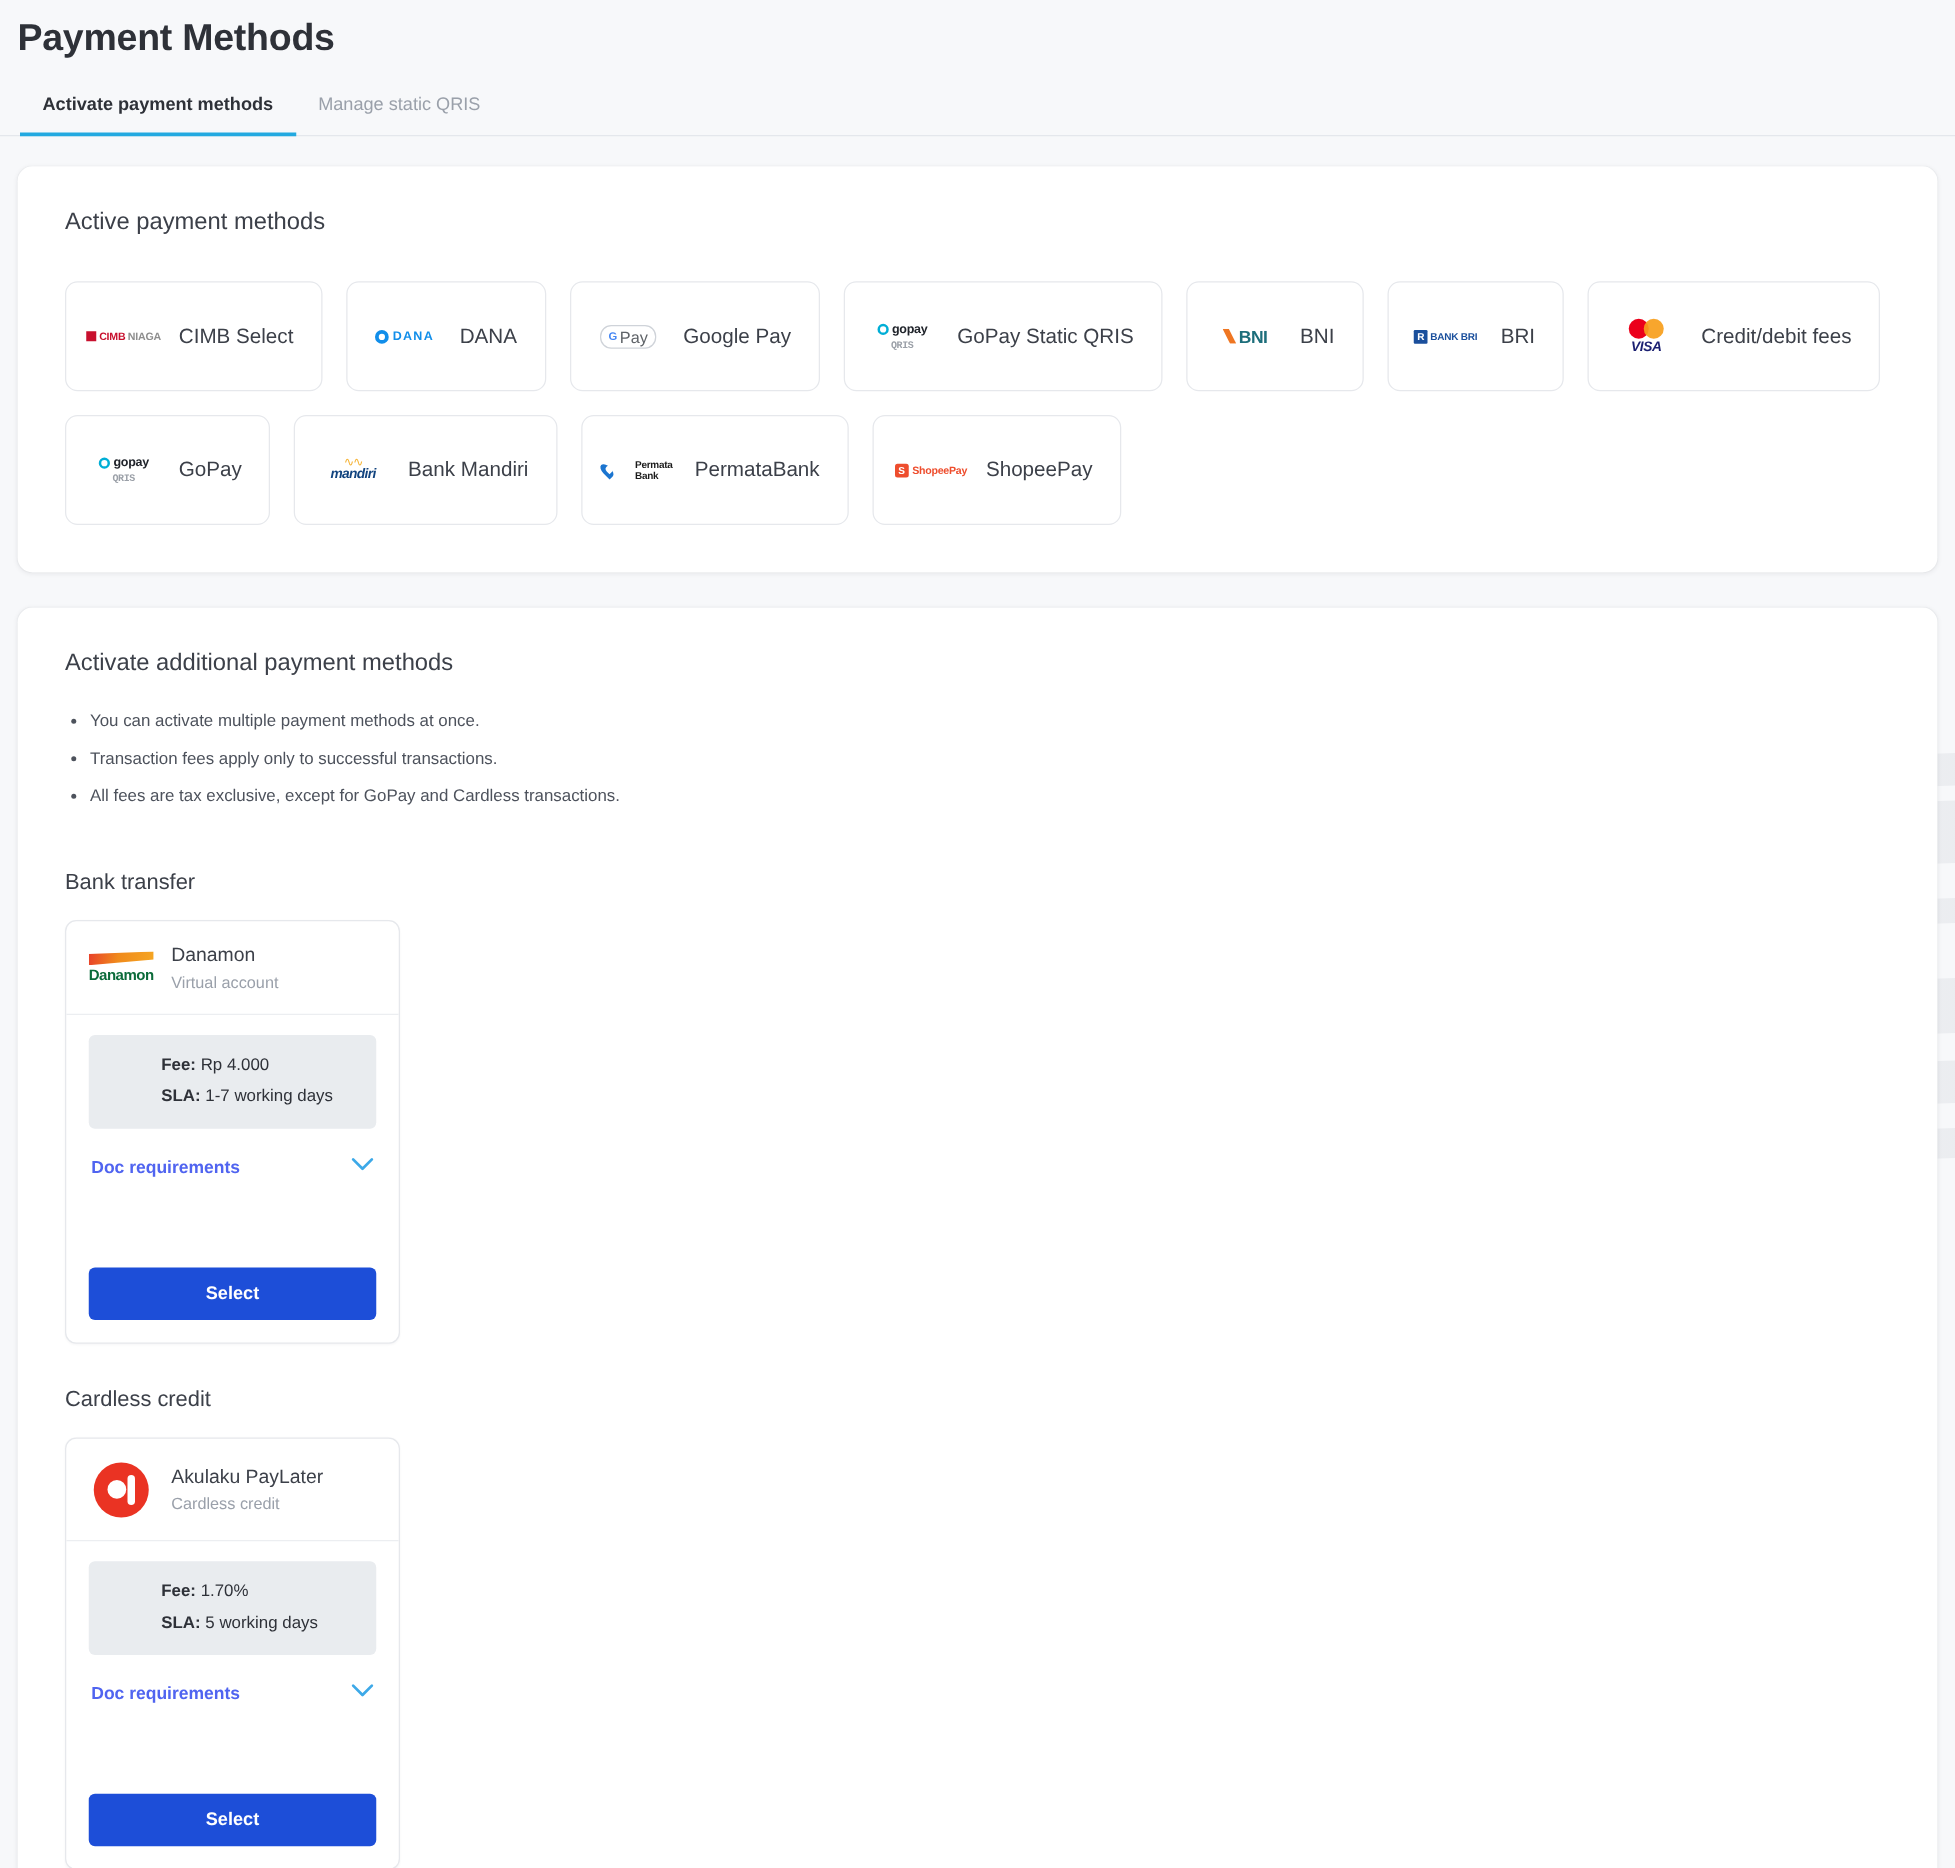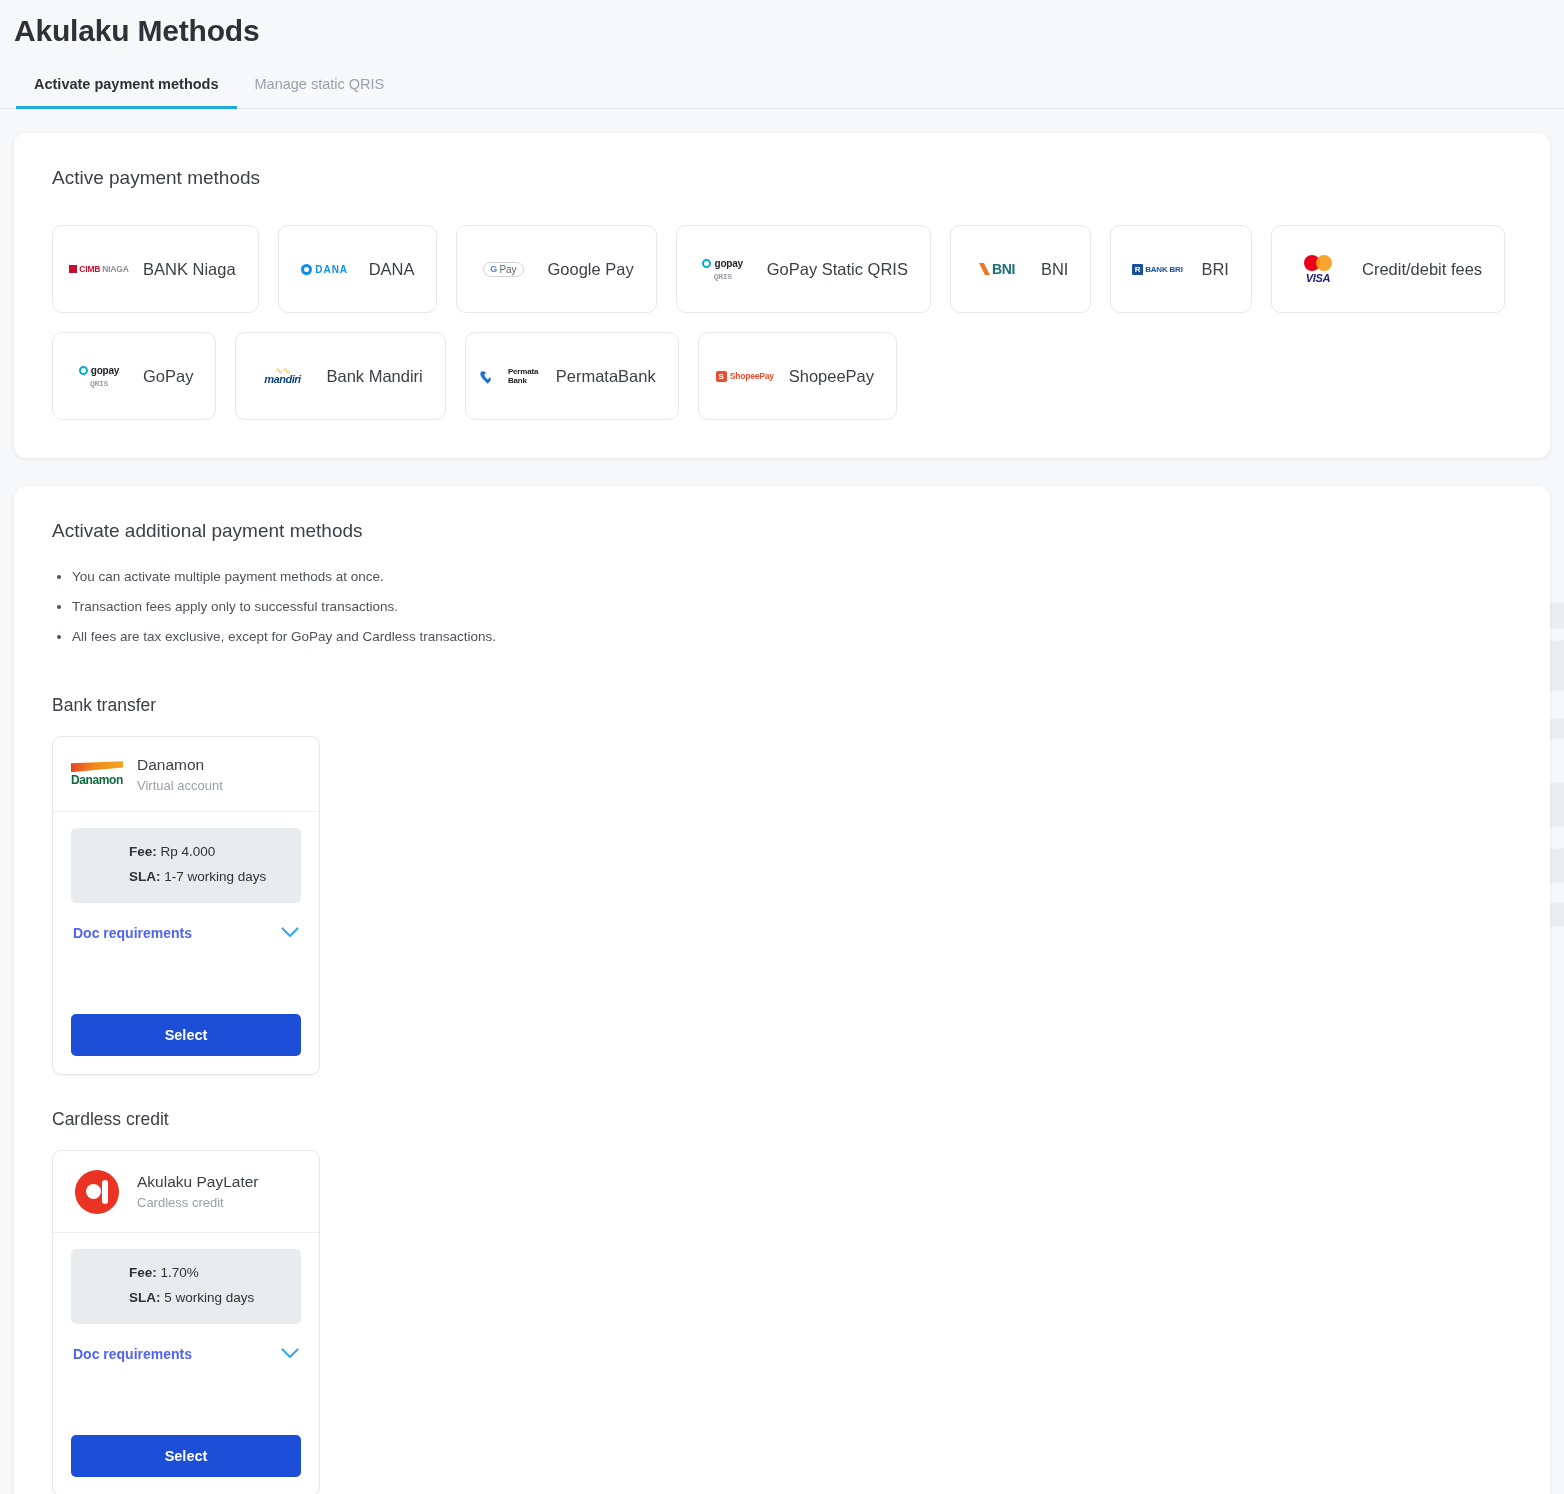--- a/index.html
+++ b/index.html
@@ -107,21 +107,21 @@
   .lg-dana { display:flex; align-items:center; gap:3px; }
   .lg-dana .dot { width:11px; height:11px; border-radius:50%; background:#118eea; position:relative; }
   .lg-dana .dot:after { content:""; position:absolute; left:3px; top:3px; width:5px; height:5px; background:#fff; border-radius:50%; }
   .lg-dana .t { font-size:10px; font-weight:bold; color:#118eea; letter-spacing:1px; }
 
   .lg-gpay {
     border:1px solid #cfd3d9; border-radius:9px; padding:1px 6px;
     display:flex; align-items:center; gap:2px; background:#fff;
   }
   .lg-gpay .g { font-size:9px; font-weight:bold; color:#4285f4; }
-  .lg-gpay .p { font-size:10px; color:#5f6368; }
+  .lg-gpay .p { font-size:13px; color:#5f6368; }
 
   .lg-gopay { display:flex; flex-direction:column; align-items:center; gap:3px; }
   .lg-gopay .row { display:flex; align-items:center; gap:3px; }
   .lg-gopay .o {
     width:9px; height:9px; border-radius:50%;
     border:2.5px solid #00aed6; background:#fff;
   }
   .lg-gopay .t { font-size:10px; font-weight:bold; color:#20242b; letter-spacing:-0.2px; }
   .lg-gopay .qris {
     font-size:8px; font-weight:bold; color:#9ba0a8; letter-spacing:-0.3px;
@@ -301,41 +301,41 @@
     box-shadow: 0 2px 10px rgba(26,32,44,0.18);
     overflow: hidden;
     cursor: pointer;
     z-index: 5;
   }
 </style>
 </head>
 <body>
 
 <div class="page-header">
-  <h1 class="page-title">Akulaku Methods</h1>
+  <h1 class="page-title">Payment Methods</h1>
   <div class="tabbar">
     <div class="tab active">Activate payment methods</div>
     <div class="tab">Manage static QRIS</div>
   </div>
 </div>
 
 <div class="panel">
   <div class="panel-title">Active payment methods</div>
 
   <div class="chip-row">
 
     <div class="chip">
       <span class="chip-logo">
         <span class="lg-cimb">
             <span class="sq"></span>
             <span class="t1">CIMB</span>
             <span class="t2">NIAGA</span>
           </span>
       </span>
-      <span class="chip-label">BANK Niaga</span>
+      <span class="chip-label">CIMB Select</span>
     </div>
 
     <div class="chip">
       <span class="chip-logo">
         <span class="lg-dana">
             <span class="dot"></span>
             <span class="t">DANA</span>
           </span>
       </span>
       <span class="chip-label">DANA</span>

